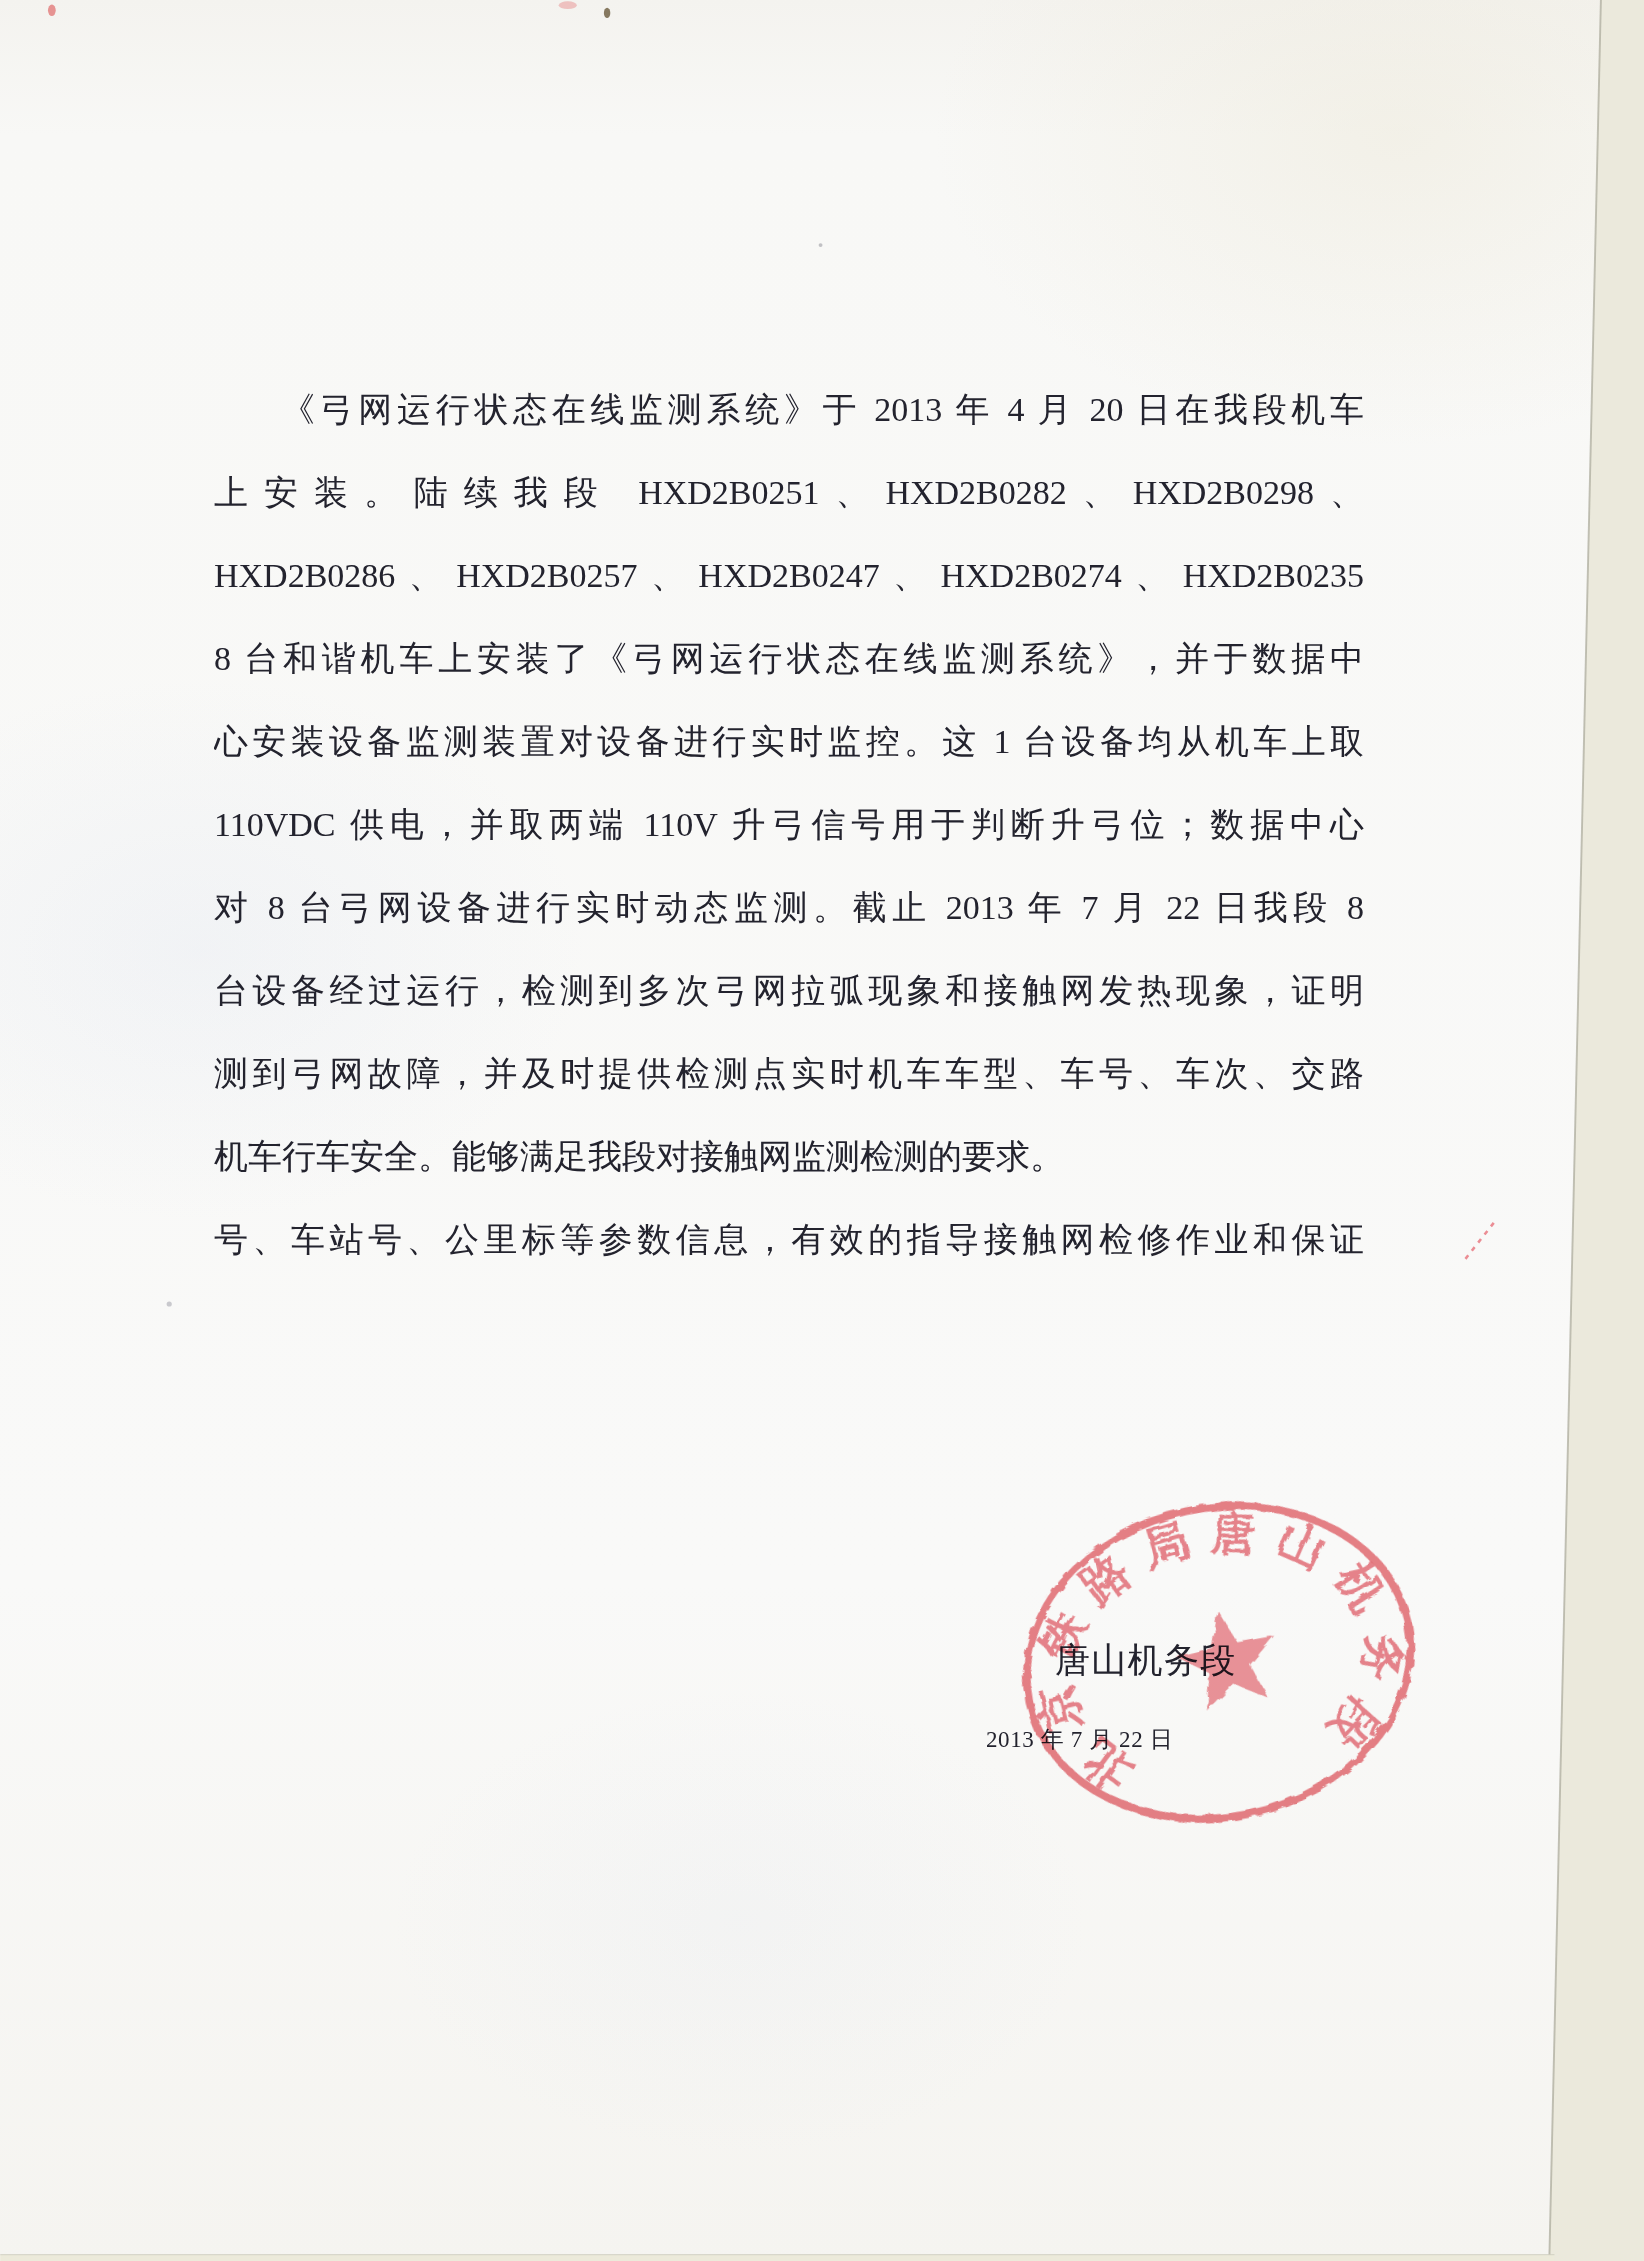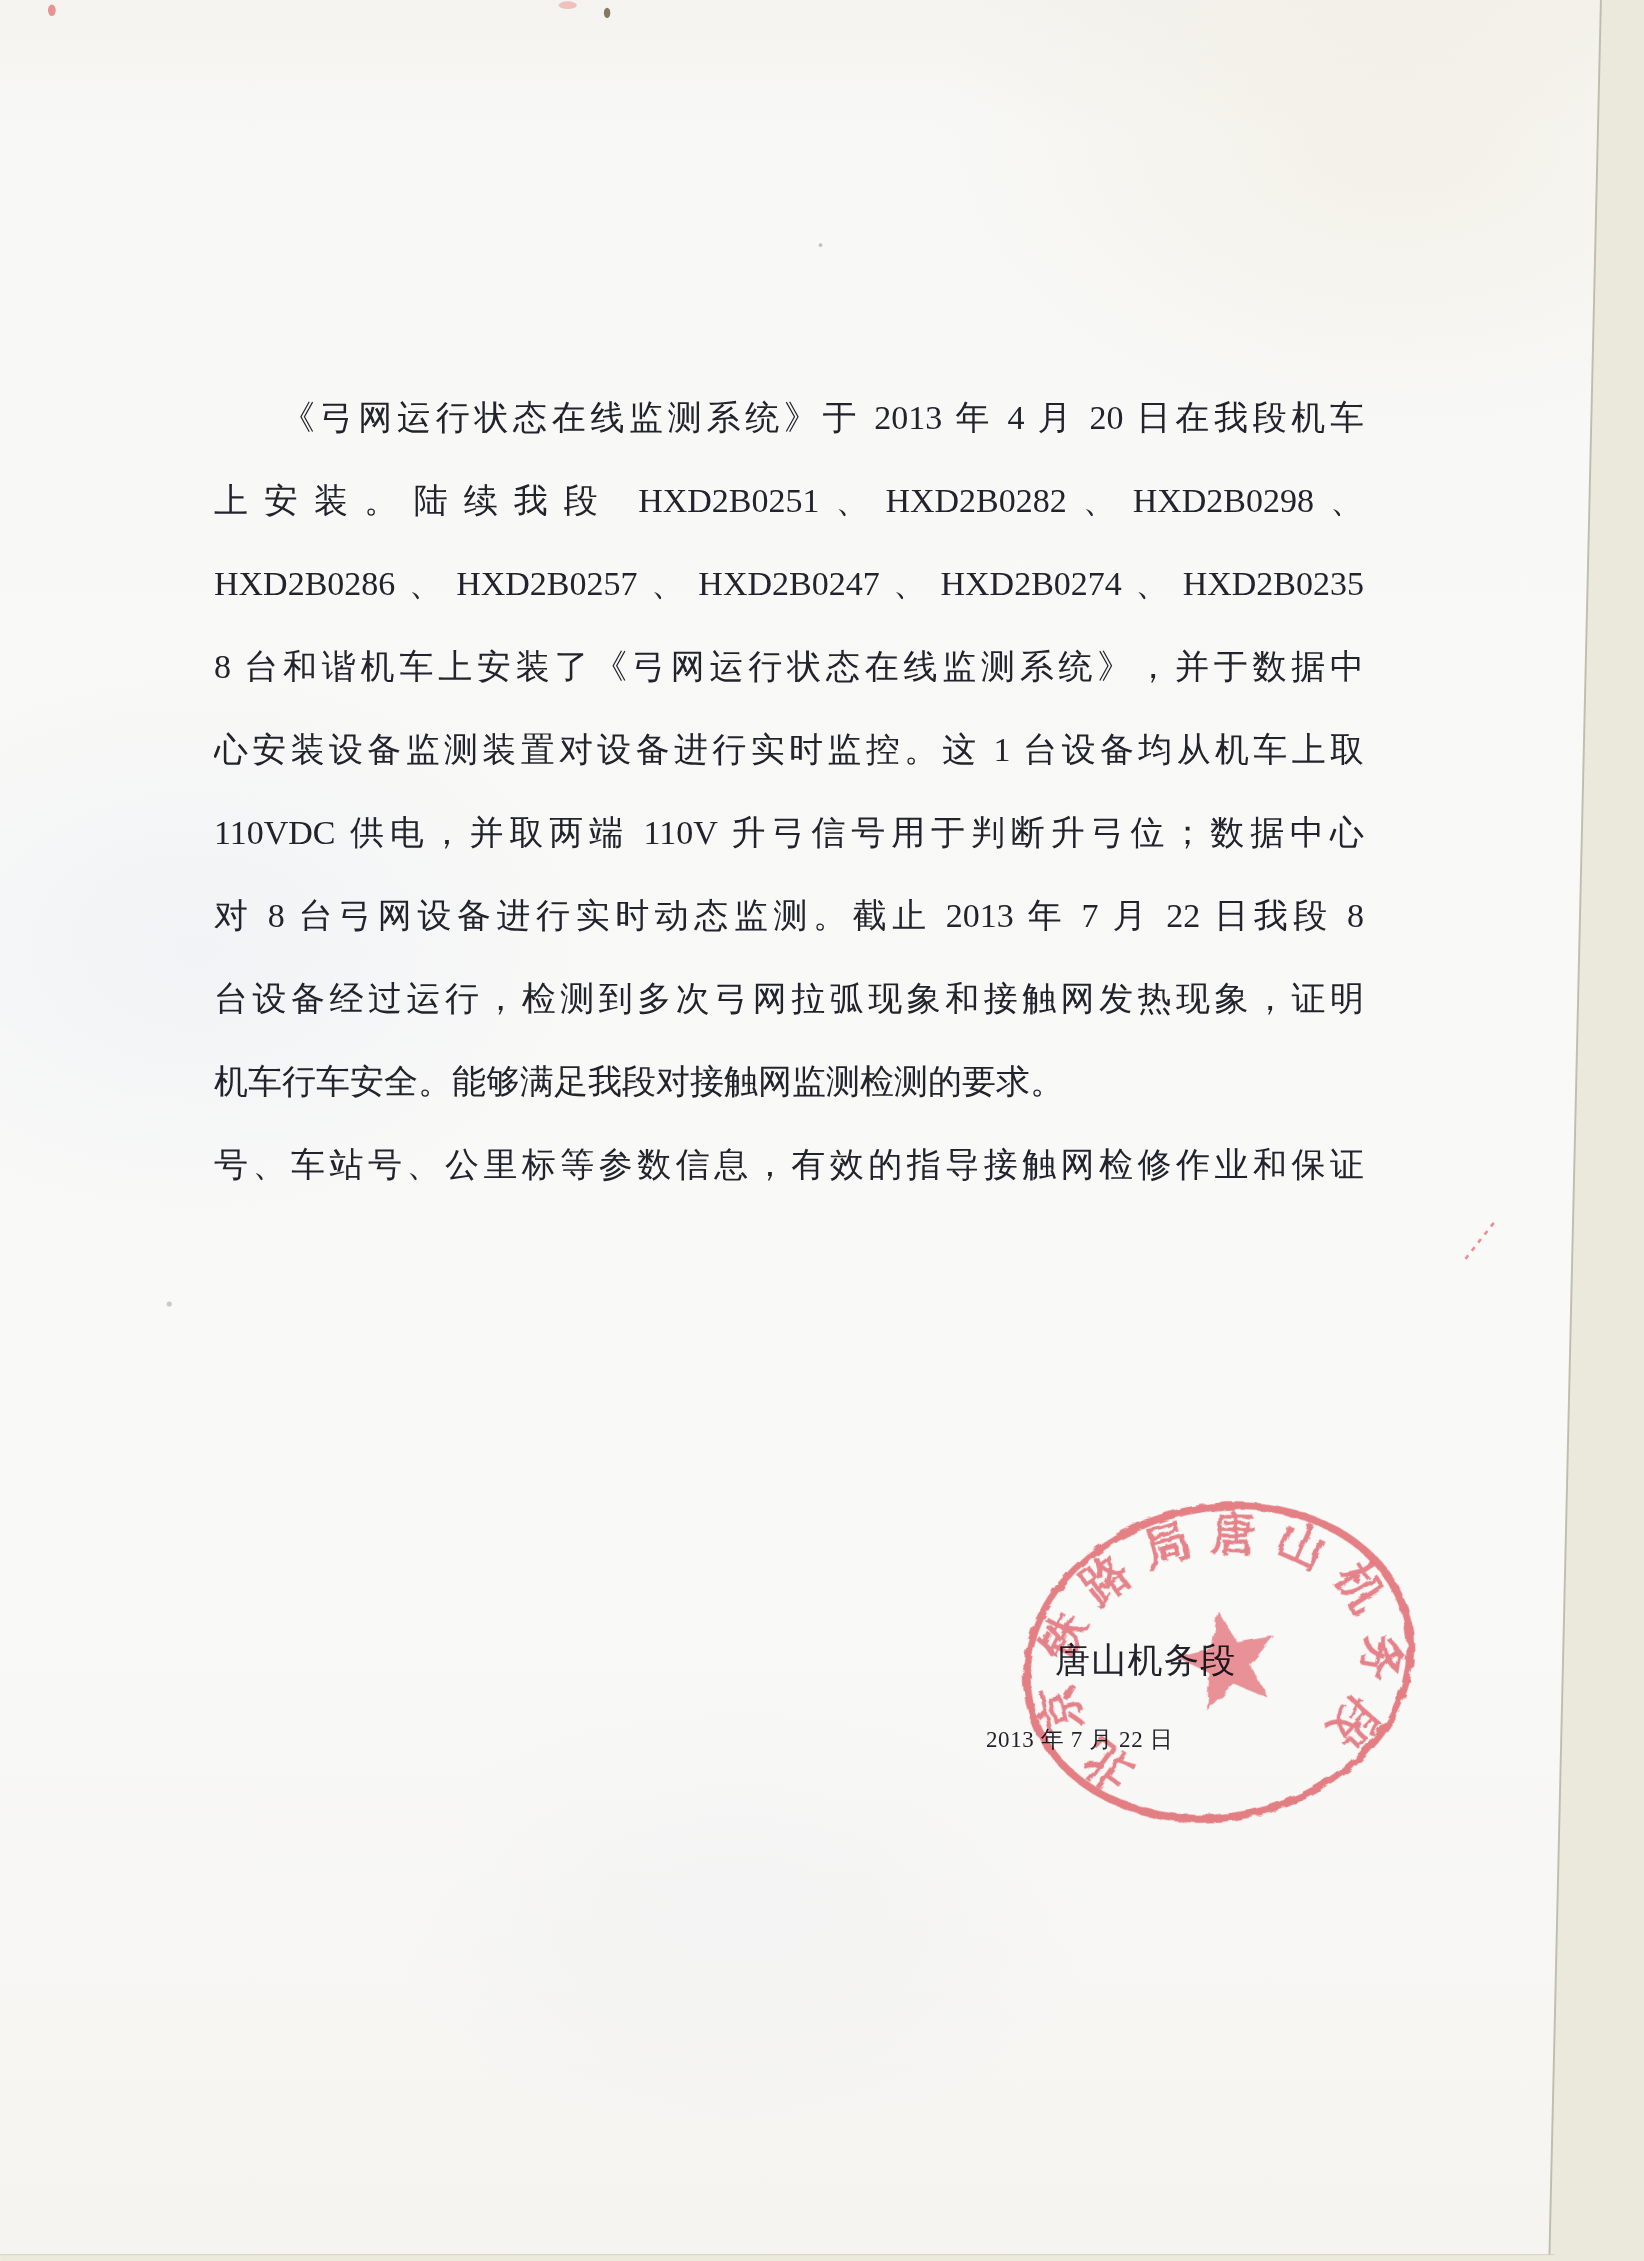--- a/index.html
+++ b/index.html
@@ -14,21 +14,21 @@
       radial-gradient(580px 387px at 45% 85%, rgba(220,226,238,0.16), rgba(220,226,238,0) 60%),
       linear-gradient(180deg,#f4f3ef 0%,#f8f8f6 6%,#f9f9f8 70%,#f5f4f0 100%);
     color:#26262c;
   }
   .title{
     position:absolute;left:214px;top:270px;width:1150px;
     margin:0;text-align:center;
     font-size:50px;font-weight:600;letter-spacing:7.7px;
     color:#23232b;
   }
-  .body-block{position:absolute;left:214px;top:376px;width:1150px;}
+  .body-block{position:absolute;left:214px;top:368px;width:1150px;}
   .body-line{
     height:83px;line-height:83px;
     font-size:34px;color:#23232e;
     text-align:justify;text-align-last:justify;
     text-justify:inter-character;
     white-space:normal;overflow:hidden;
   }
   .body-line.first{text-indent:67px;}
   .body-line.last{text-align-last:left;}
   .signature{
@@ -57,20 +57,21 @@
 
   <div class="body-block">
     <div class="body-line first">《弓网运行状态在线监测系统》于 2013 年 4 月 20 日在我段机车</div>
     <div class="body-line">上安装。陆续我段 HXD2B0251、HXD2B0282、HXD2B0298、</div>
     <div class="body-line">HXD2B0286、HXD2B0257、HXD2B0247、HXD2B0274、HXD2B0235</div>
     <div class="body-line">8 台和谐机车上安装了《弓网运行状态在线监测系统》，并于数据中</div>
     <div class="body-line">心安装设备监测装置对设备进行实时监控。这 1 台设备均从机车上取</div>
     <div class="body-line">110VDC 供电，并取两端 110V 升弓信号用于判断升弓位；数据中心</div>
     <div class="body-line">对 8 台弓网设备进行实时动态监测。截止 2013 年 7 月 22 日我段 8</div>
     <div class="body-line">台设备经过运行，检测到多次弓网拉弧现象和接触网发热现象，证明</div>
+    <div class="body-line">测到弓网故障，并及时提供检测点实时机车车型、车号、车次、交路</div>
     <div class="body-line last">机车行车安全。能够满足我段对接触网监测检测的要求。</div>
     <div class="body-line">号、车站号、公里标等参数信息，有效的指导接触网检修作业和保证</div>
   </div>
 
   <div class="signature">唐山机务段</div>
   <div class="date-line">2013 年 7 月 22 日</div>
 
   <svg class="stamp-svg" viewBox="0 0 720 600">
     <defs>
       <filter id="rough" x="-15%" y="-15%" width="130%" height="130%">

